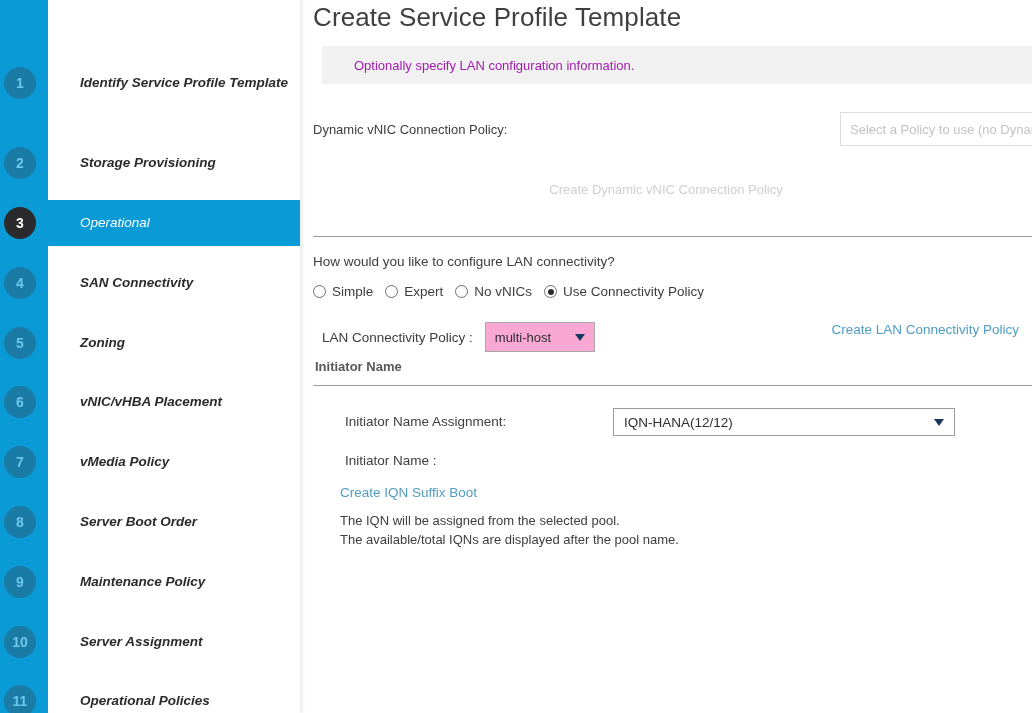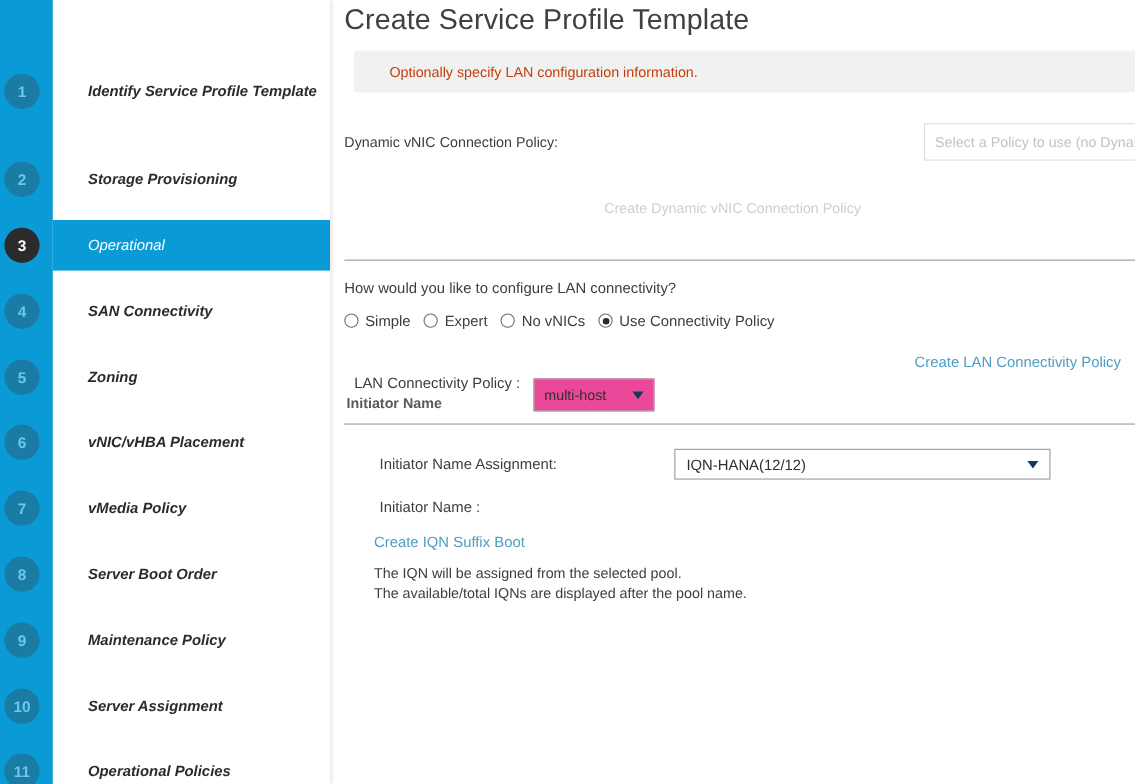--- a/index.html
+++ b/index.html
@@ -130,21 +130,21 @@
     top: 46px;
     width: 710px;
     height: 38px;
     background: #f1f1f1;
     display: flex;
     align-items: center;
   }
   .banner-text {
     padding-left: 32px;
     font-size: 13px;
-    color: #c2410c;
+    color: #a21caf;
   }
 
   .dyn-label {
     position: absolute;
     left: 13px;
     top: 122px;
     font-size: 13px;
     color: #3d3d42;
   }
   .dyn-field {
@@ -239,29 +239,28 @@
   }
   .lan-label {
     font-size: 13.5px;
     color: #3d3d42;
     margin-right: 12px;
   }
   .sel-small {
     width: 110px;
     height: 30px;
     border: 1px solid #a8a8a8;
-    background: #ec4899;
+    background: #f9a8d4;
     box-sizing: border-box;
     display: flex;
     align-items: center;
     justify-content: space-between;
     padding: 12px 9px;
     font-size: 13px;
     color: #2e2e33;
-    margin-top: 22px;
   }
   .tri-dark {
     width: 0; height: 0;
     border-left: 5px solid transparent;
     border-right: 5px solid transparent;
     border-top: 7px solid #17375e;
   }
   .create-lan-link {
     position: absolute;
     right: 13px;

